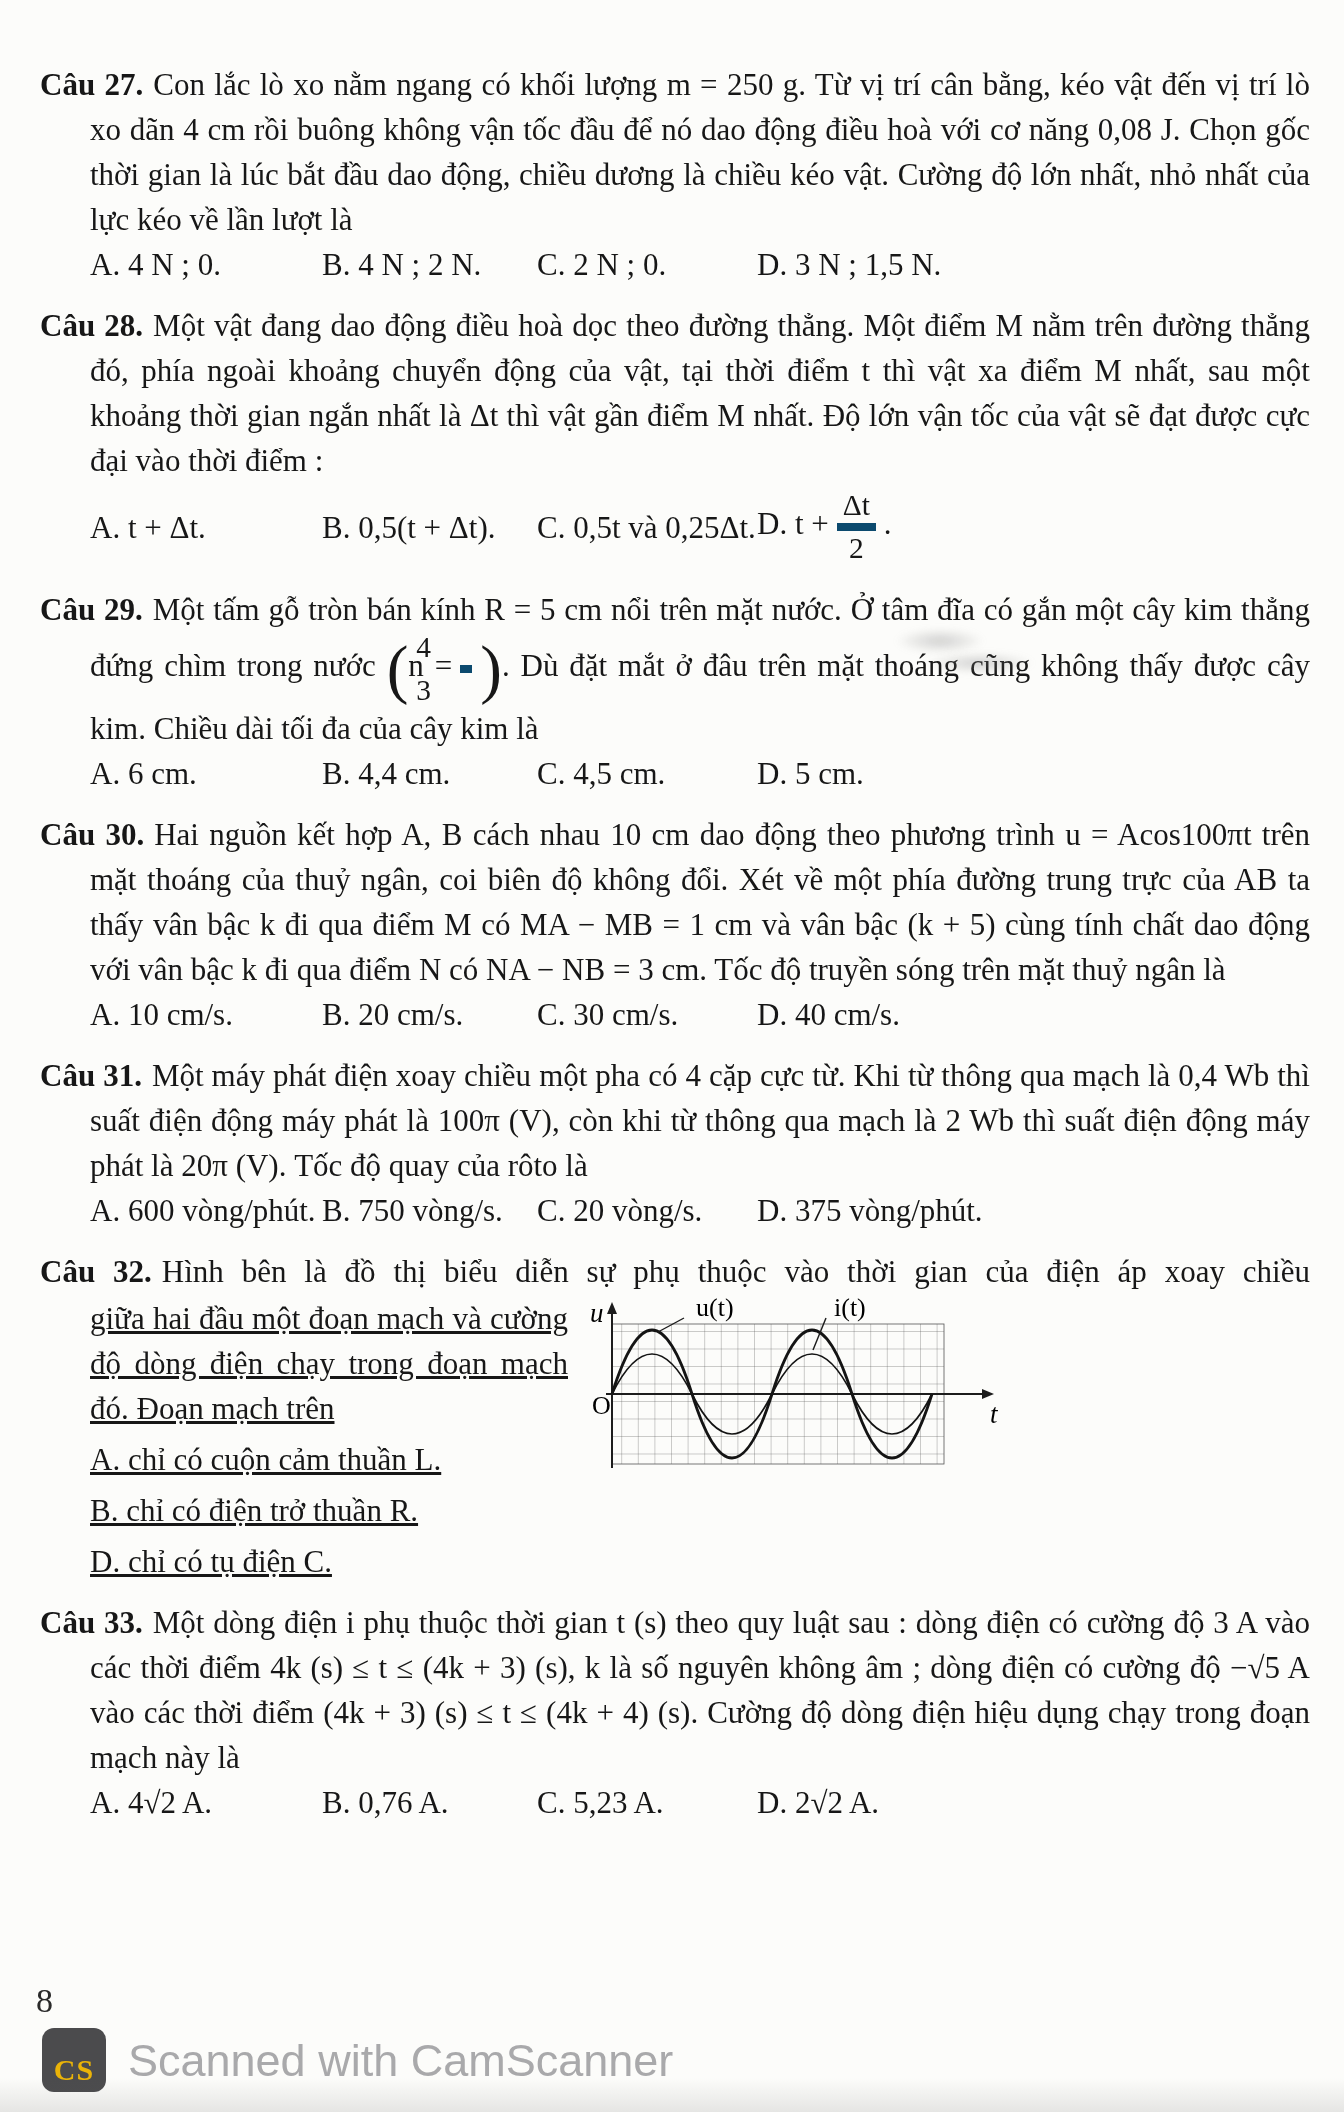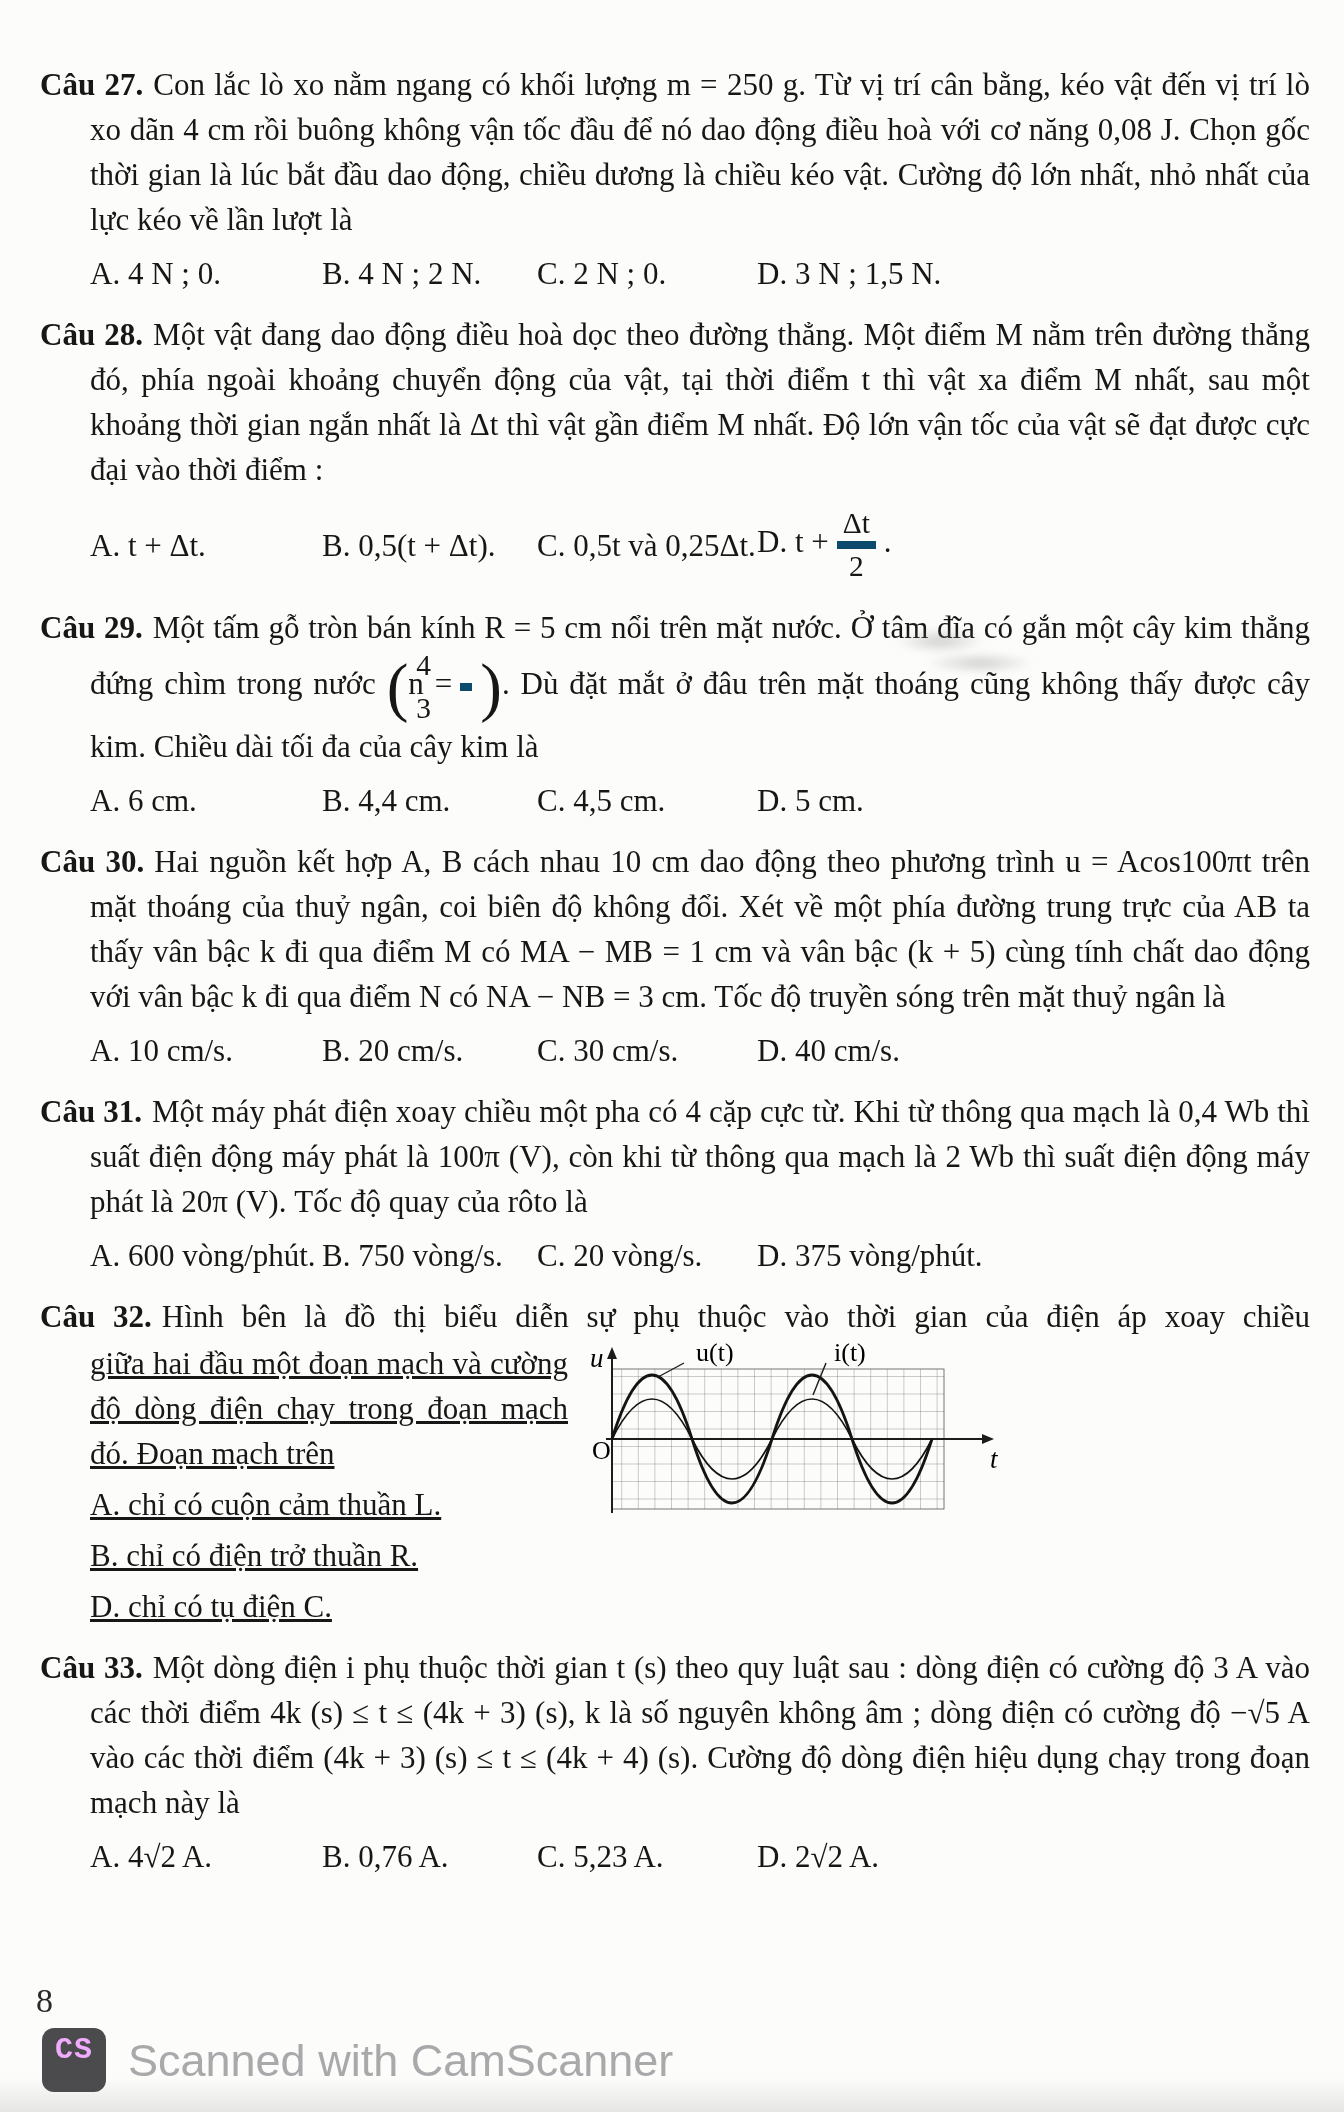--- a/index.html
+++ b/index.html
@@ -11,21 +11,21 @@
     font-family:"Liberation Serif","DejaVu Serif",serif;
     font-size:31px; line-height:45px;
     position:relative; overflow:hidden;
   }
   .content { position:absolute; top:62px; left:40px; width:1270px; }
   .question { margin-left:50px; margin-bottom:16px; position:relative; }
   .q-body { text-align:justify; text-indent:-50px; }
   .q-label { font-weight:bold; padding-right:10px; }
   .opts {
     display:grid; grid-template-columns:232px 215px 220px 1fr;
-    margin-top:9px; align-items:center;
+    margin-top:0; align-items:center;
   }
   .opts-stack span { display:block; margin-top:6px; }
   
   .frac {
     display:inline-flex; flex-direction:column; align-items:center;
     vertical-align:middle; line-height:1.05; margin:0 8px; font-size:0.95em;
   }
   .frac .num { padding:0 6px 2px 6px; border-bottom:8px solid #0c4a6e; }
   .frac .den { padding-top:2px; }
   .bigparen { font-size:2.1em; font-weight:400; vertical-align:middle; line-height:0; }
@@ -33,22 +33,22 @@
   .q32-row { display:flex; margin-top:2px; }
   .q32-left { width:478px;text-decoration:underline; }
   .q32-left .wrap-text { text-align:justify; }
   .q32-graph { margin-left:20px; width:420px; }
   .intro { text-align:justify; text-align-last:justify; }
   
   .page-num { position:absolute; left:36px; top:1978px; font-size:34px; color:#2a2a2a; }
   .cam-row { position:absolute; left:42px; top:2028px; display:flex; align-items:center; }
   .cs-badge {
     width:64px; height:64px; background:#4b4b4d; border-radius:12px;
-    display:flex; align-items:flex-start; justify-content:center;
-    color:#f0abfc; font-family:Liberation Mono, monospace;
+    display:flex; align-items:flex-end; justify-content:center;
+    color:#eab308; font-family:Liberation Serif, serif;
     font-weight:bold; font-size:30px; letter-spacing:1px;
   }
   .cam-text {
     margin-left:22px; color:#a9a9ab; font-size:45px;
     font-family:Liberation Sans, sans-serif;
   }
   .bottom-shade {
     position:absolute; left:0; bottom:0; width:100%; height:34px;
     background:linear-gradient(to bottom, rgba(0,0,0,0), rgba(90,90,90,0.14));
   }

